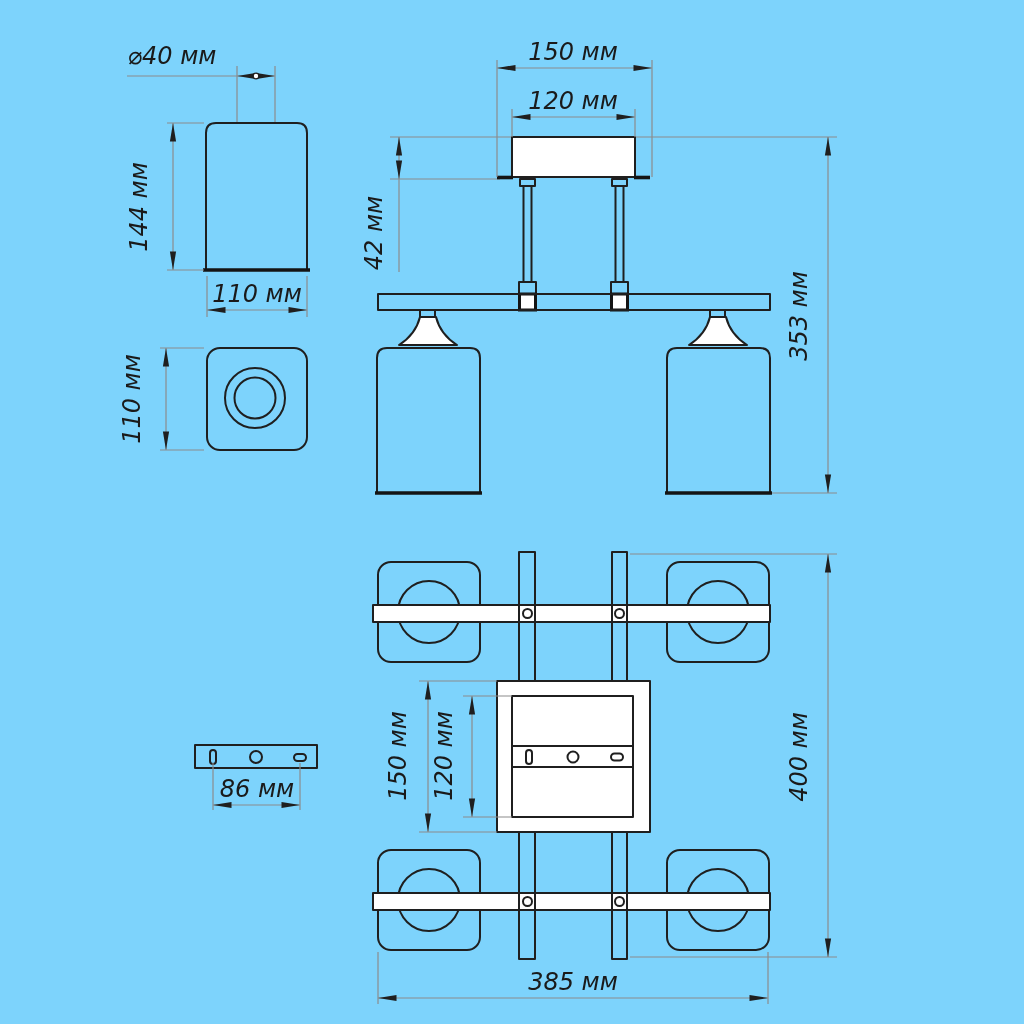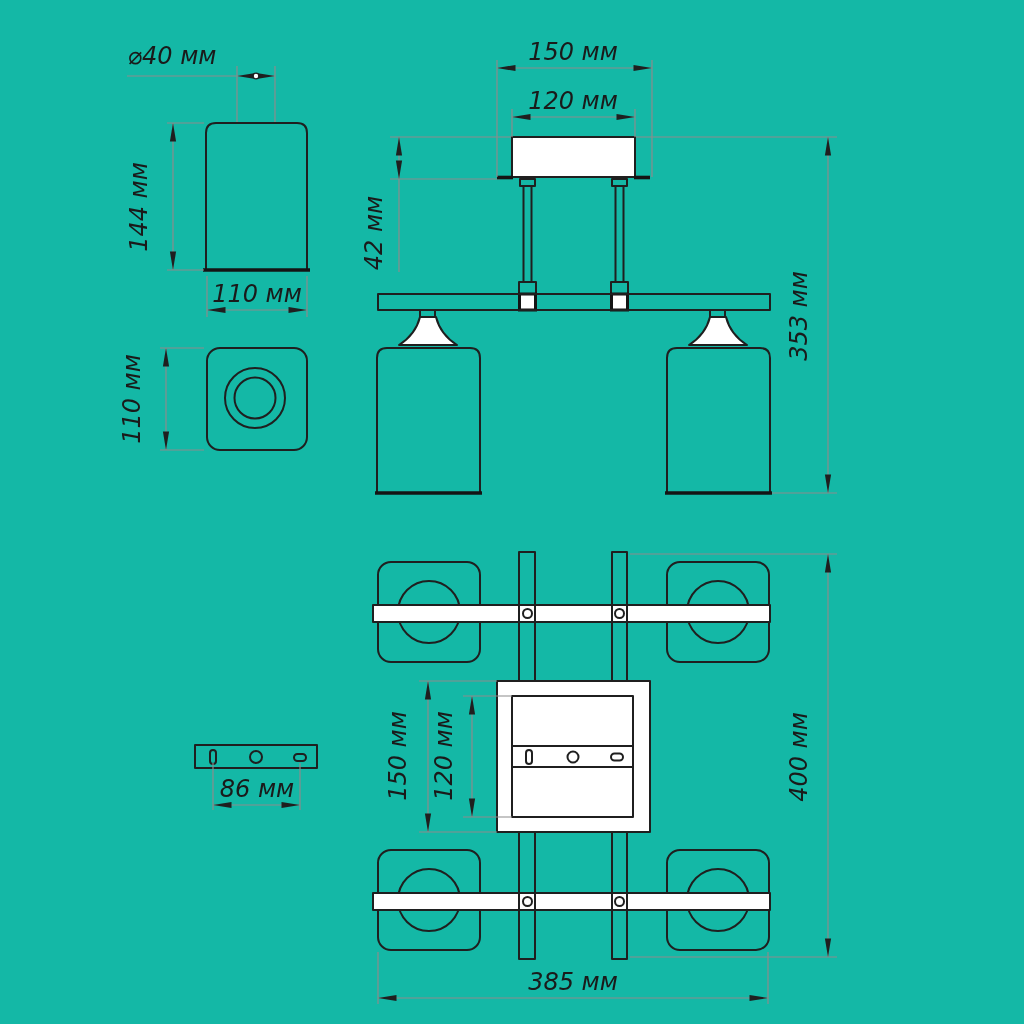--- a/index.html
+++ b/index.html
@@ -1,16 +1,16 @@
 <!DOCTYPE html>
 <html><head>
 <meta charset="utf-8">
 <style>
   html,body{margin:0;padding:0;background:#ffffff;}
-  .canvas{width:1024px;height:1024px;position:relative;background:#14b8a6;overflow:hidden;}
+  .canvas{width:1024px;height:1024px;position:relative;background:#7dd3fc;overflow:hidden;}
   svg{display:block;}
   .obj{fill:none;stroke:#1f1f1f;stroke-width:2;stroke-linejoin:round;stroke-linecap:butt;}
   .objw{fill:#ffffff;stroke:#1f1f1f;stroke-width:2;stroke-linejoin:round;}
   .bold{fill:none;stroke:#141414;stroke-width:3.6;stroke-linecap:butt;}
   .blockb{fill:#ffffff;stroke:#141414;stroke-width:3;}
   .dim{fill:none;stroke:#8c8c8c;stroke-width:1.2;stroke-linecap:butt;}
   .dimtxt{font-family:"DejaVu Sans",sans-serif;font-style:italic;font-size:24px;fill:#1a1a1a;text-anchor:middle;}
 </style>
 </head>
 <body>

